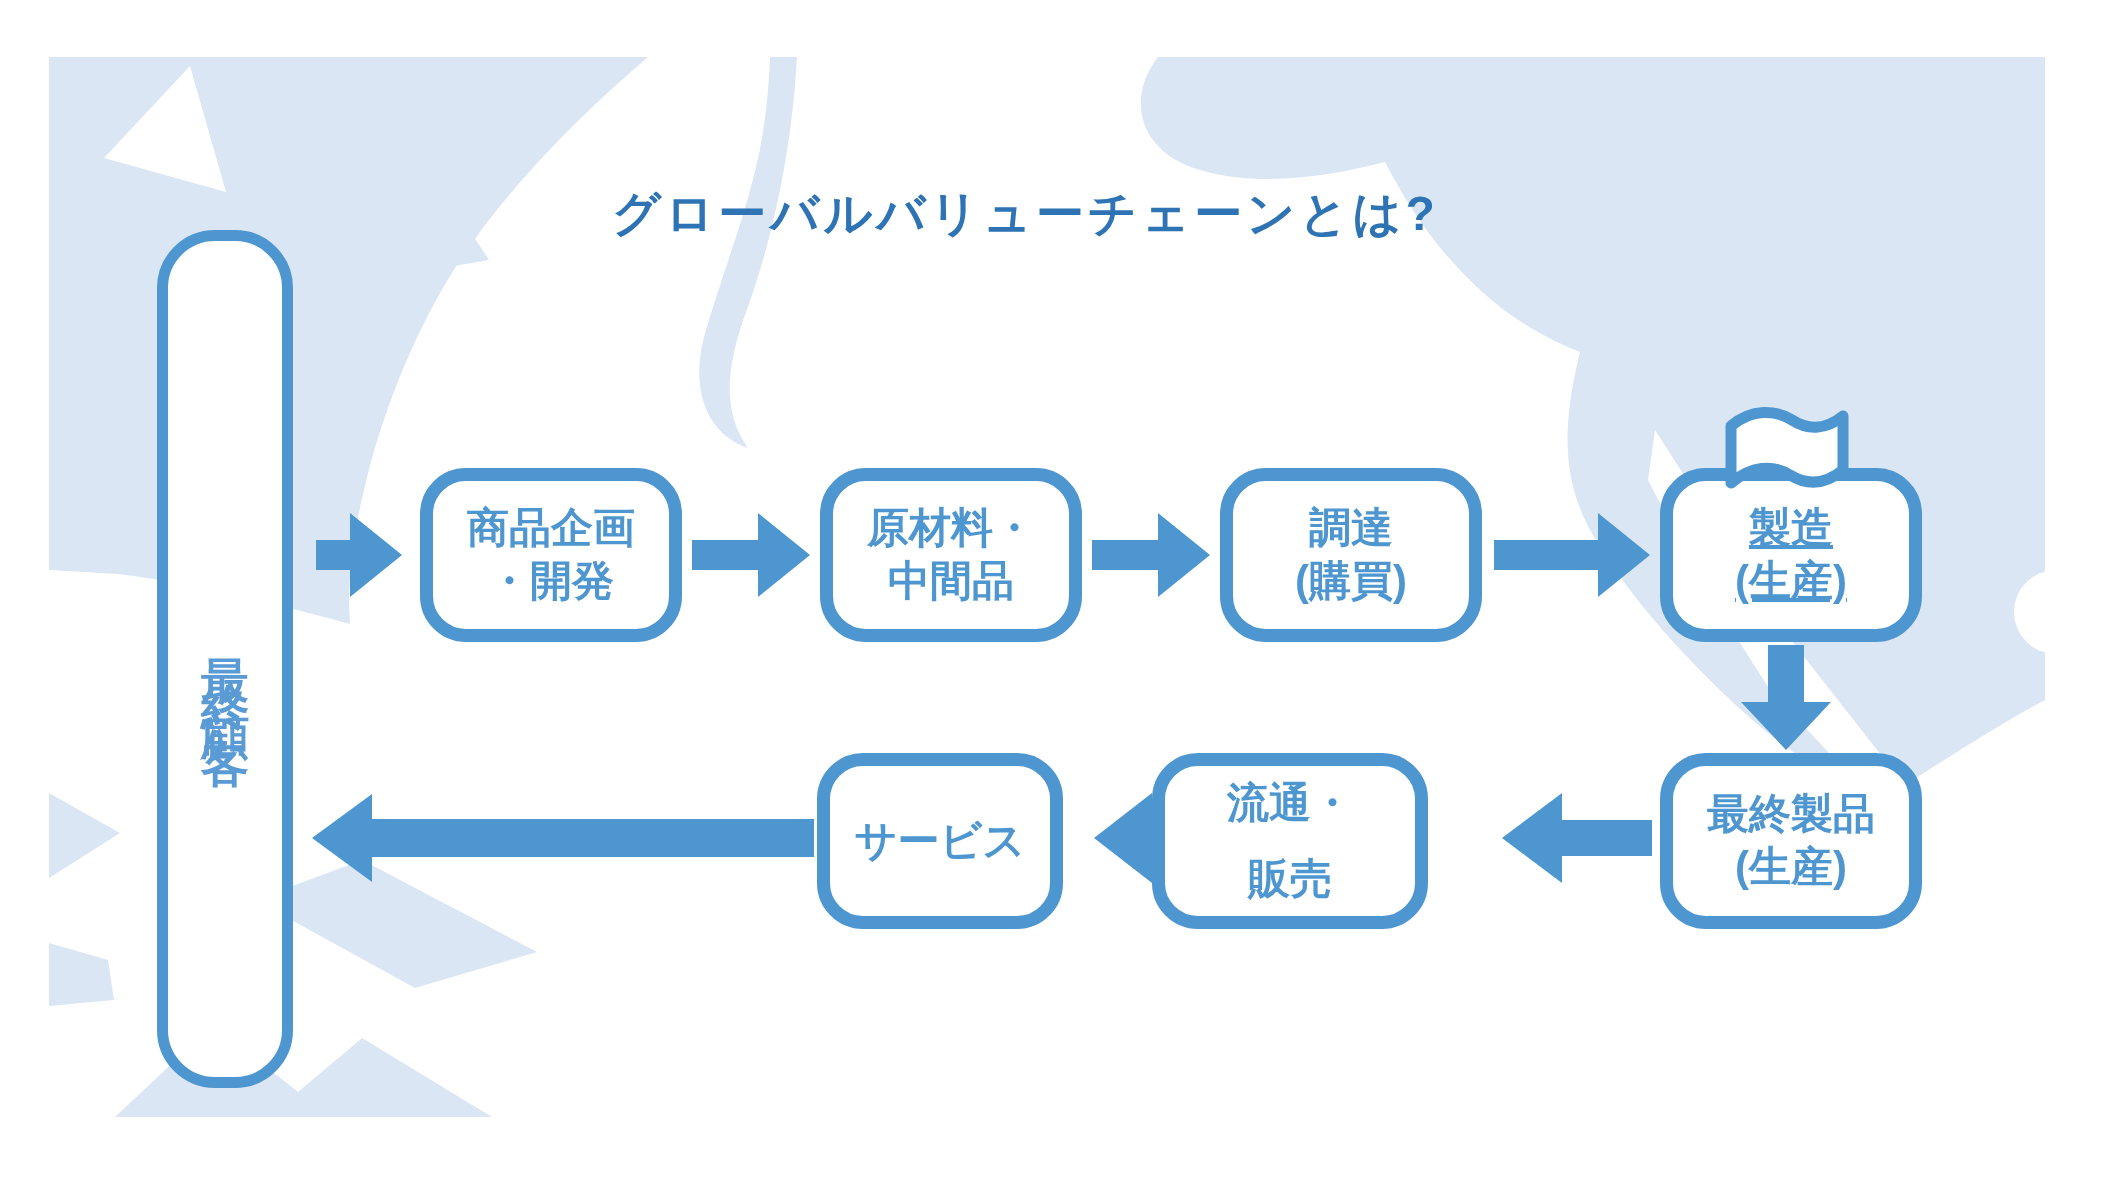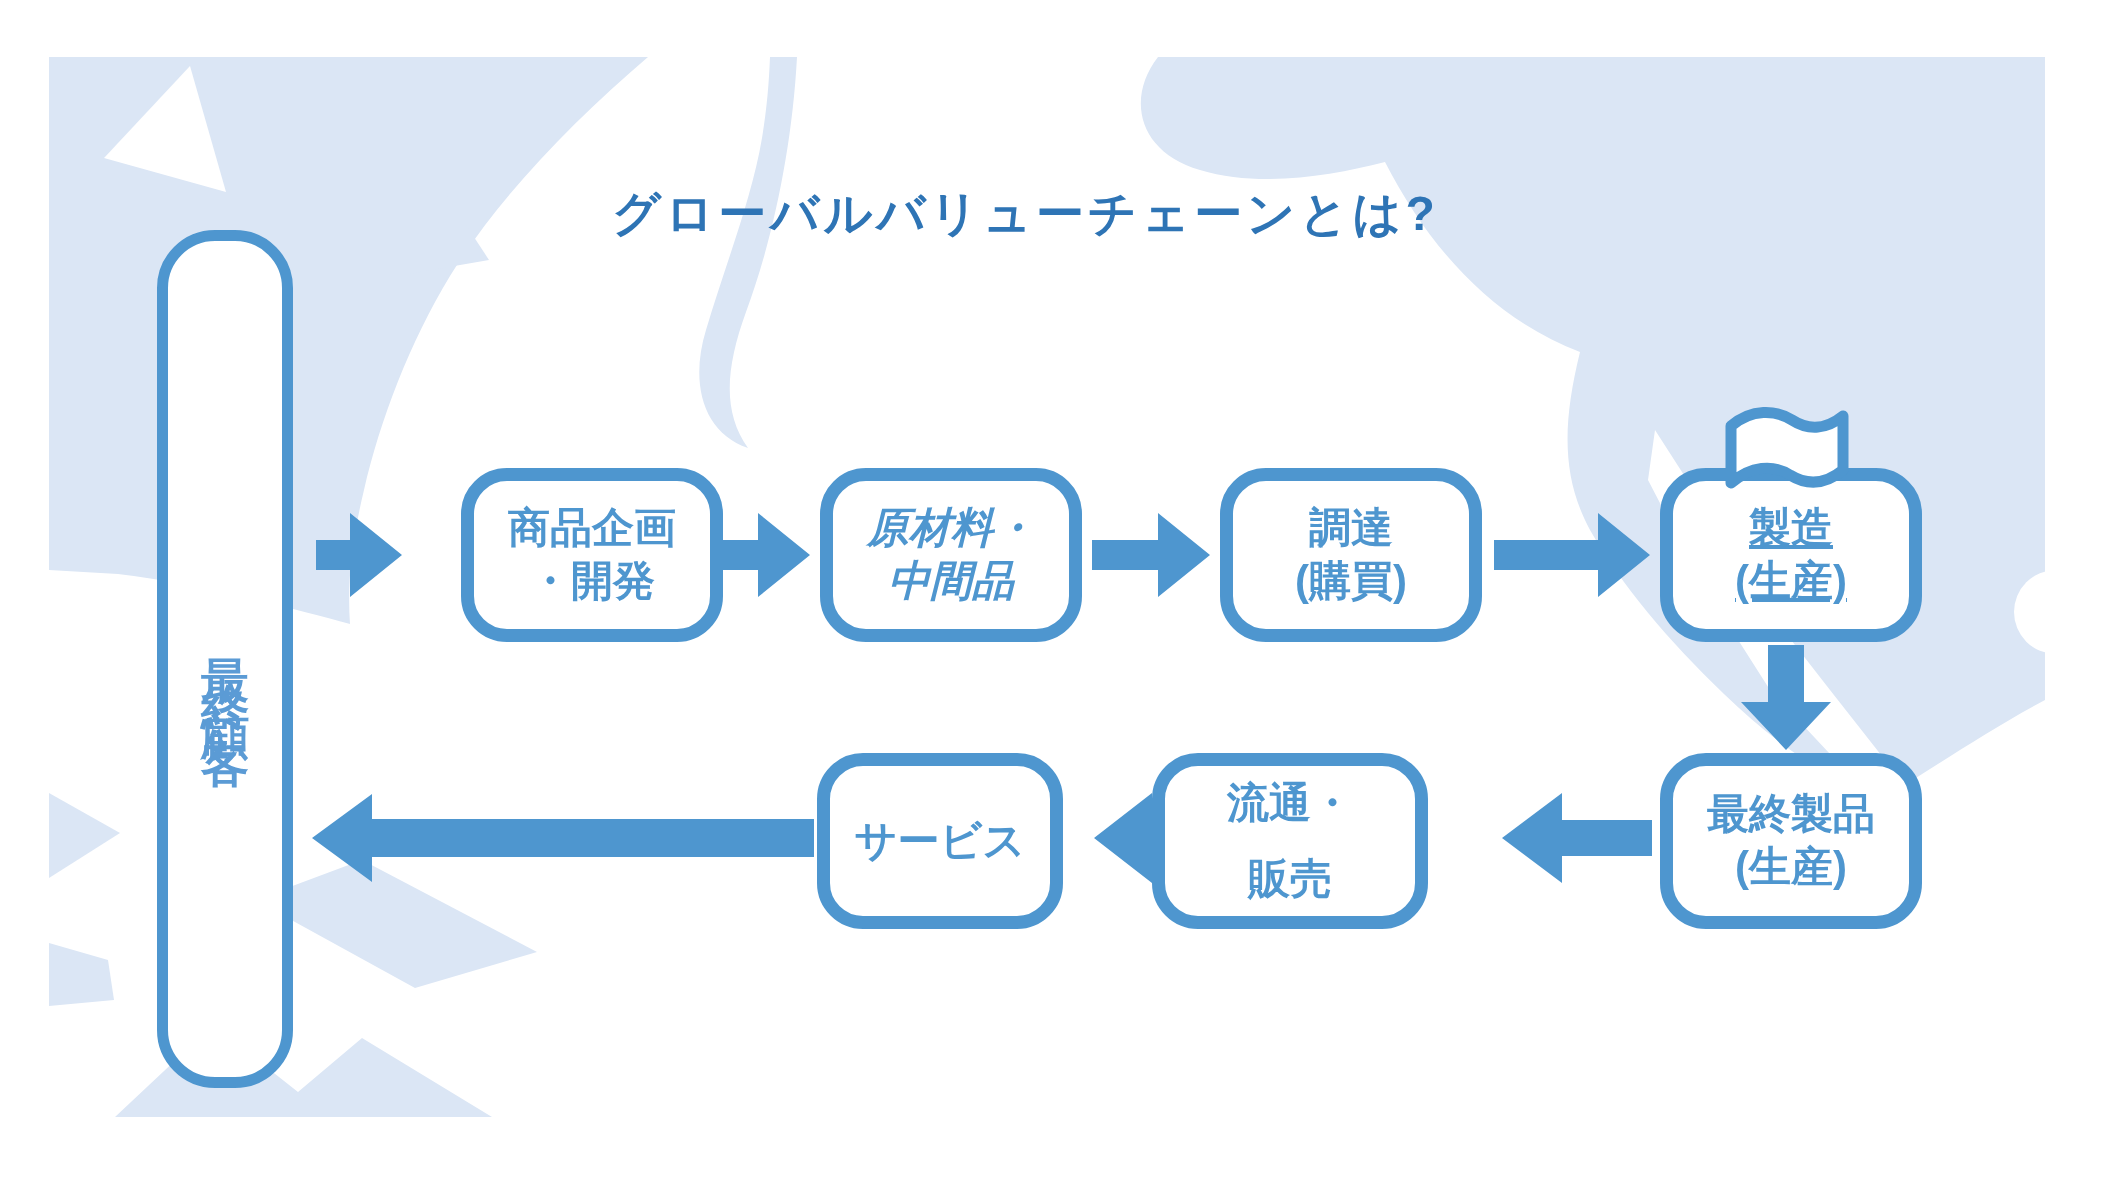--- a/index.html
+++ b/index.html
@@ -38,22 +38,22 @@
     justify-content:center;
     text-align:center;
     color:#4e96cf;
     font-weight:bold;
     font-size:42px;
     line-height:1.26;
   }
   .pbox span{display:block;}
 
   .box-top{top:468px;height:174px;width:262px;}
-  #box-planning{left:420px;margin-left:41px;}
-  #box-materials{left:820px;font-style:italic;}
+  #box-planning{left:420px;}
+  #box-materials{left:820px;}
   #box-procurement{left:1220px;}
   #box-manufacturing{left:1660px;text-decoration:underline;}
 
   .box-bottom{top:753px;height:176px;}
   #box-final-product{left:1660px;width:262px;}
   #box-distribution{left:1152px;width:276px;gap:23px;}
   #box-service{left:817px;width:246px;}
 
   #box-customer{
     position:absolute;

